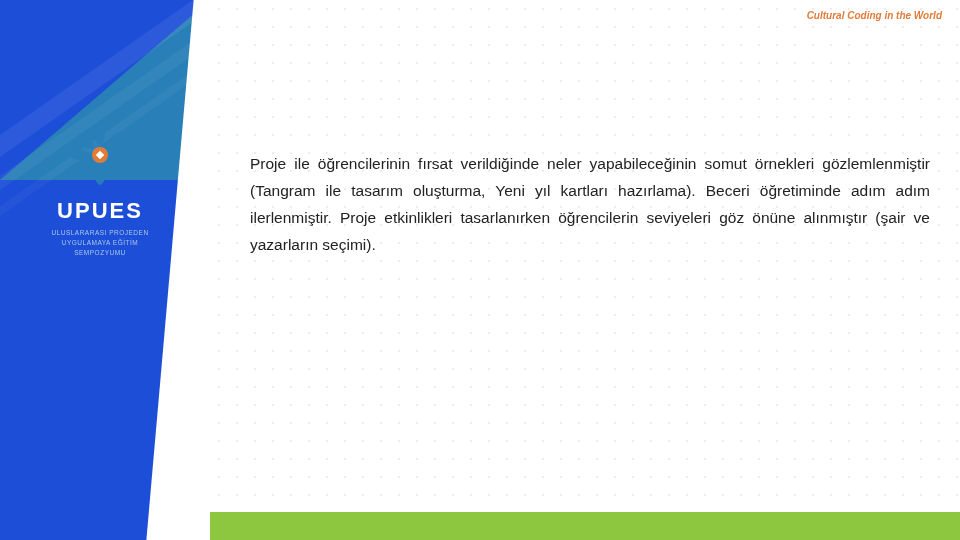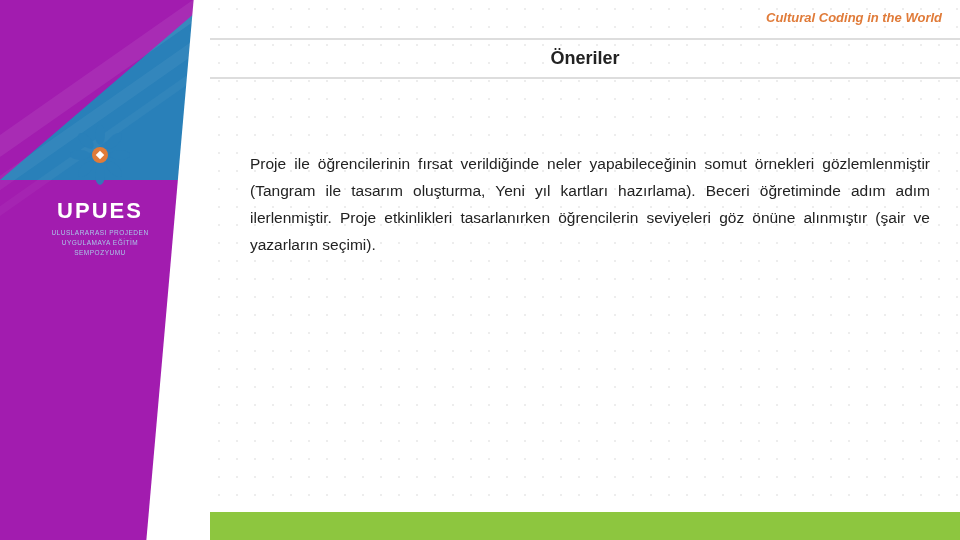--- a/index.html
+++ b/index.html
@@ -20,21 +20,21 @@
       background: #fff;
     }
 
     
     .left-panel {
       position: absolute;
       left: 0;
       top: 0;
       width: 210px;
       height: 540px;
-      background: #a21caf;
+      background: #1d4ed8;
       overflow: hidden;
     }
 
     
     .left-panel-top-shape {
       position: absolute;
       top: 0;
       left: 0;
       width: 0;
       height: 0;
@@ -139,21 +139,21 @@
       top: 0;
       right: 0;
       left: 210px;
       display: flex;
       justify-content: flex-end;
       padding: 10px 18px 0 0;
     }
 
     .brand-title {
       color: #e07b39;
-      font-size: 13px;
+      font-size: 10px;
       font-weight: 600;
       font-style: italic;
     }
 
     
     .section-title-area {
       position: absolute;
       top: 38px;
       left: 210px;
       right: 0;
@@ -243,23 +243,20 @@
       <div class="logo-text-upues">UPUES</div>
       <div class="logo-subtitle">ULUSLARARASI PROJEDEN UYGULAMAYA
 EĞİTİM SEMPOZYUMU</div>
     </div>
   </div>
 
   <div class="brand-header">
     <span class="brand-title">Cultural Coding in the World</span>
   </div>
 
-  <div class="section-title-area">
-    <div class="section-title">Öneriler</div>
-  </div>
 
   <div class="text-content">
     <p class="paragraph">Proje ile öğrencilerinin fırsat verildiğinde neler yapabileceğinin somut örnekleri gözlemlenmiştir (Tangram ile tasarım oluşturma, Yeni yıl kartları hazırlama). Beceri öğretiminde adım adım ilerlenmiştir. Proje etkinlikleri tasarlanırken öğrencilerin seviyeleri göz önüne alınmıştır (şair ve yazarların seçimi).</p>
   </div>
 
   <div class="bottom-bar"></div>
 
 </div>
 
 </body></html>

